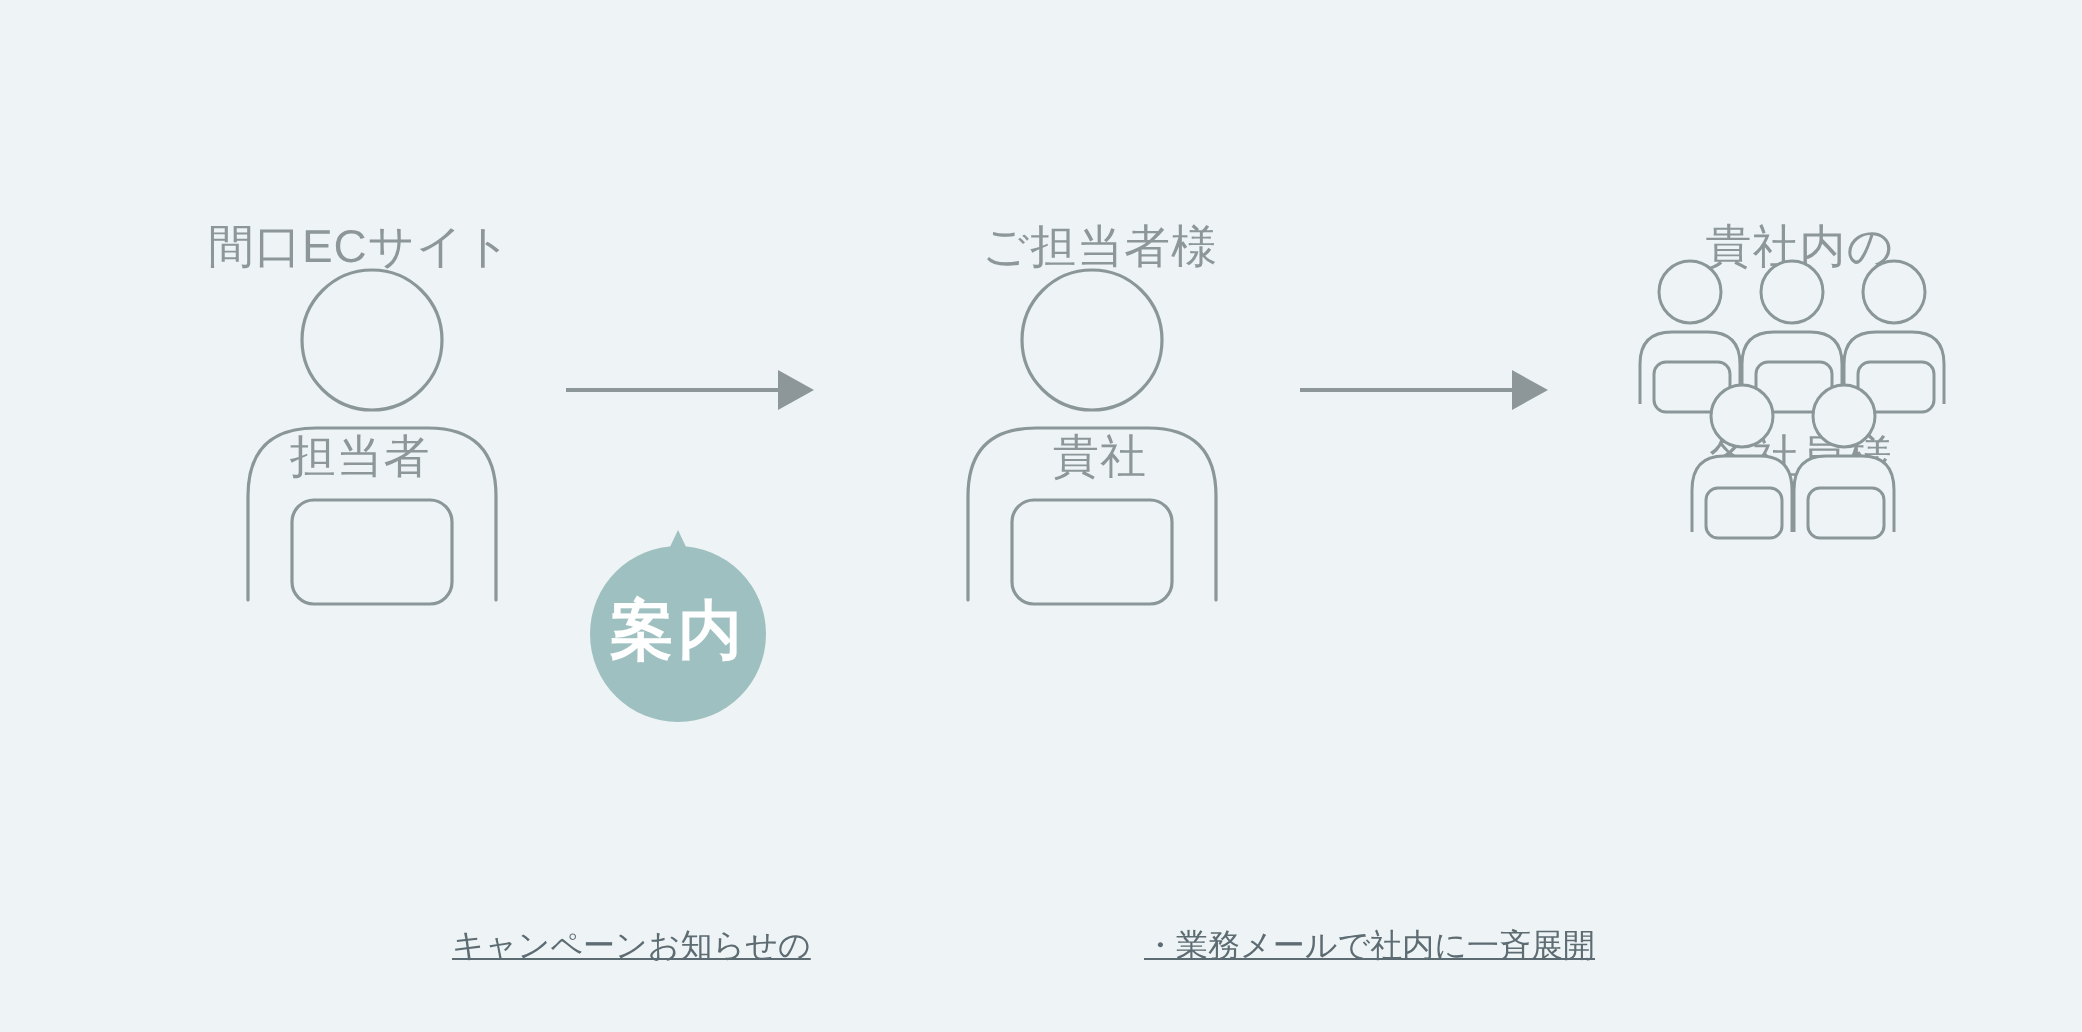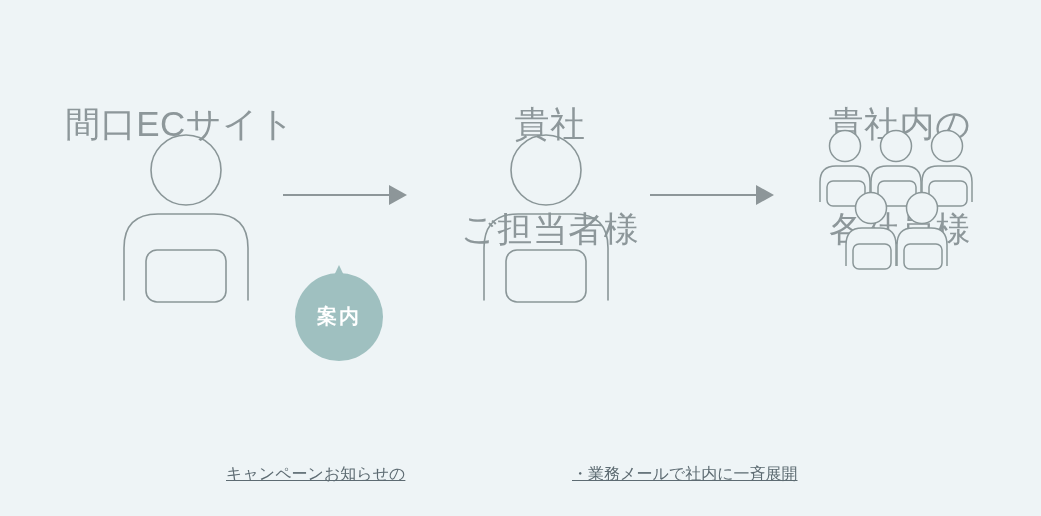--- a/index.html
+++ b/index.html
@@ -17,21 +17,21 @@
     position: relative;
     width: 1041px;
     height: 516px;
   }
 
   
   .heading {
     position: absolute;
     text-align: center;
     color: #8d979a;
-    font-size: 35px;
+    font-size: 23px;
     line-height: 35px;
     font-weight: 500;
     letter-spacing: 0.5px;
     white-space: pre;
   }
   .heading .line { display: block; }
 
   #heading-0 { left: 20px;  top: 36px; width: 320px; }
   #heading-1 { left: 390px; top: 36px; width: 320px; }
   #heading-2 { left: 750px; top: 36px; width: 300px; }
@@ -65,21 +65,21 @@
   .badge-label {
     position: absolute;
     left: 0;
     top: 0;
     width: 96px;
     height: 96px;
     display: flex;
     align-items: center;
     justify-content: center;
     color: #ffffff;
-    font-size: 20px;
+    font-size: 32px;
     font-weight: 600;
     letter-spacing: 2px;
     padding-top: 6px;
     box-sizing: border-box;
   }
   #badge-0 { left: 291px; top: 265px; }
   #badge-1 { left: 656px; top: 265px; }
 
   
   .body-text {
@@ -94,24 +94,25 @@
   #body-text-0 { left: 226px; top: 396px; }
   #body-text-1 { left: 572px; top: 396px; }
 </style>
 </head>
 <body>
 
 <div id="canvas">
 
   <div class="heading" id="heading-0">
     <span class="line">間口ECサイト</span>
+    <span class="line">担当者</span>
   </div>
   <div class="heading" id="heading-1">
+    <span class="line">ご担当者様</span>
     <span class="line">貴社</span>
-    <span class="line">ご担当者様</span>
   </div>
   <div class="heading" id="heading-2">
     <span class="line">貴社内の</span>
     <span class="line">各社員様</span>
   </div>
 
   <div class="person-icon" id="person-icon-0">
     <svg width="148" height="175" viewBox="0 0 148 175" fill="none">
       <circle cx="74" cy="42" r="35" stroke="#8a9698" stroke-width="1.6" fill="none"></circle>
       <path d="M12 172 L12 120 Q12 86 46 86 L102 86 Q136 86 136 120 L136 172" stroke="#8a9698" stroke-width="1.6" fill="none" stroke-linecap="round"></path>

